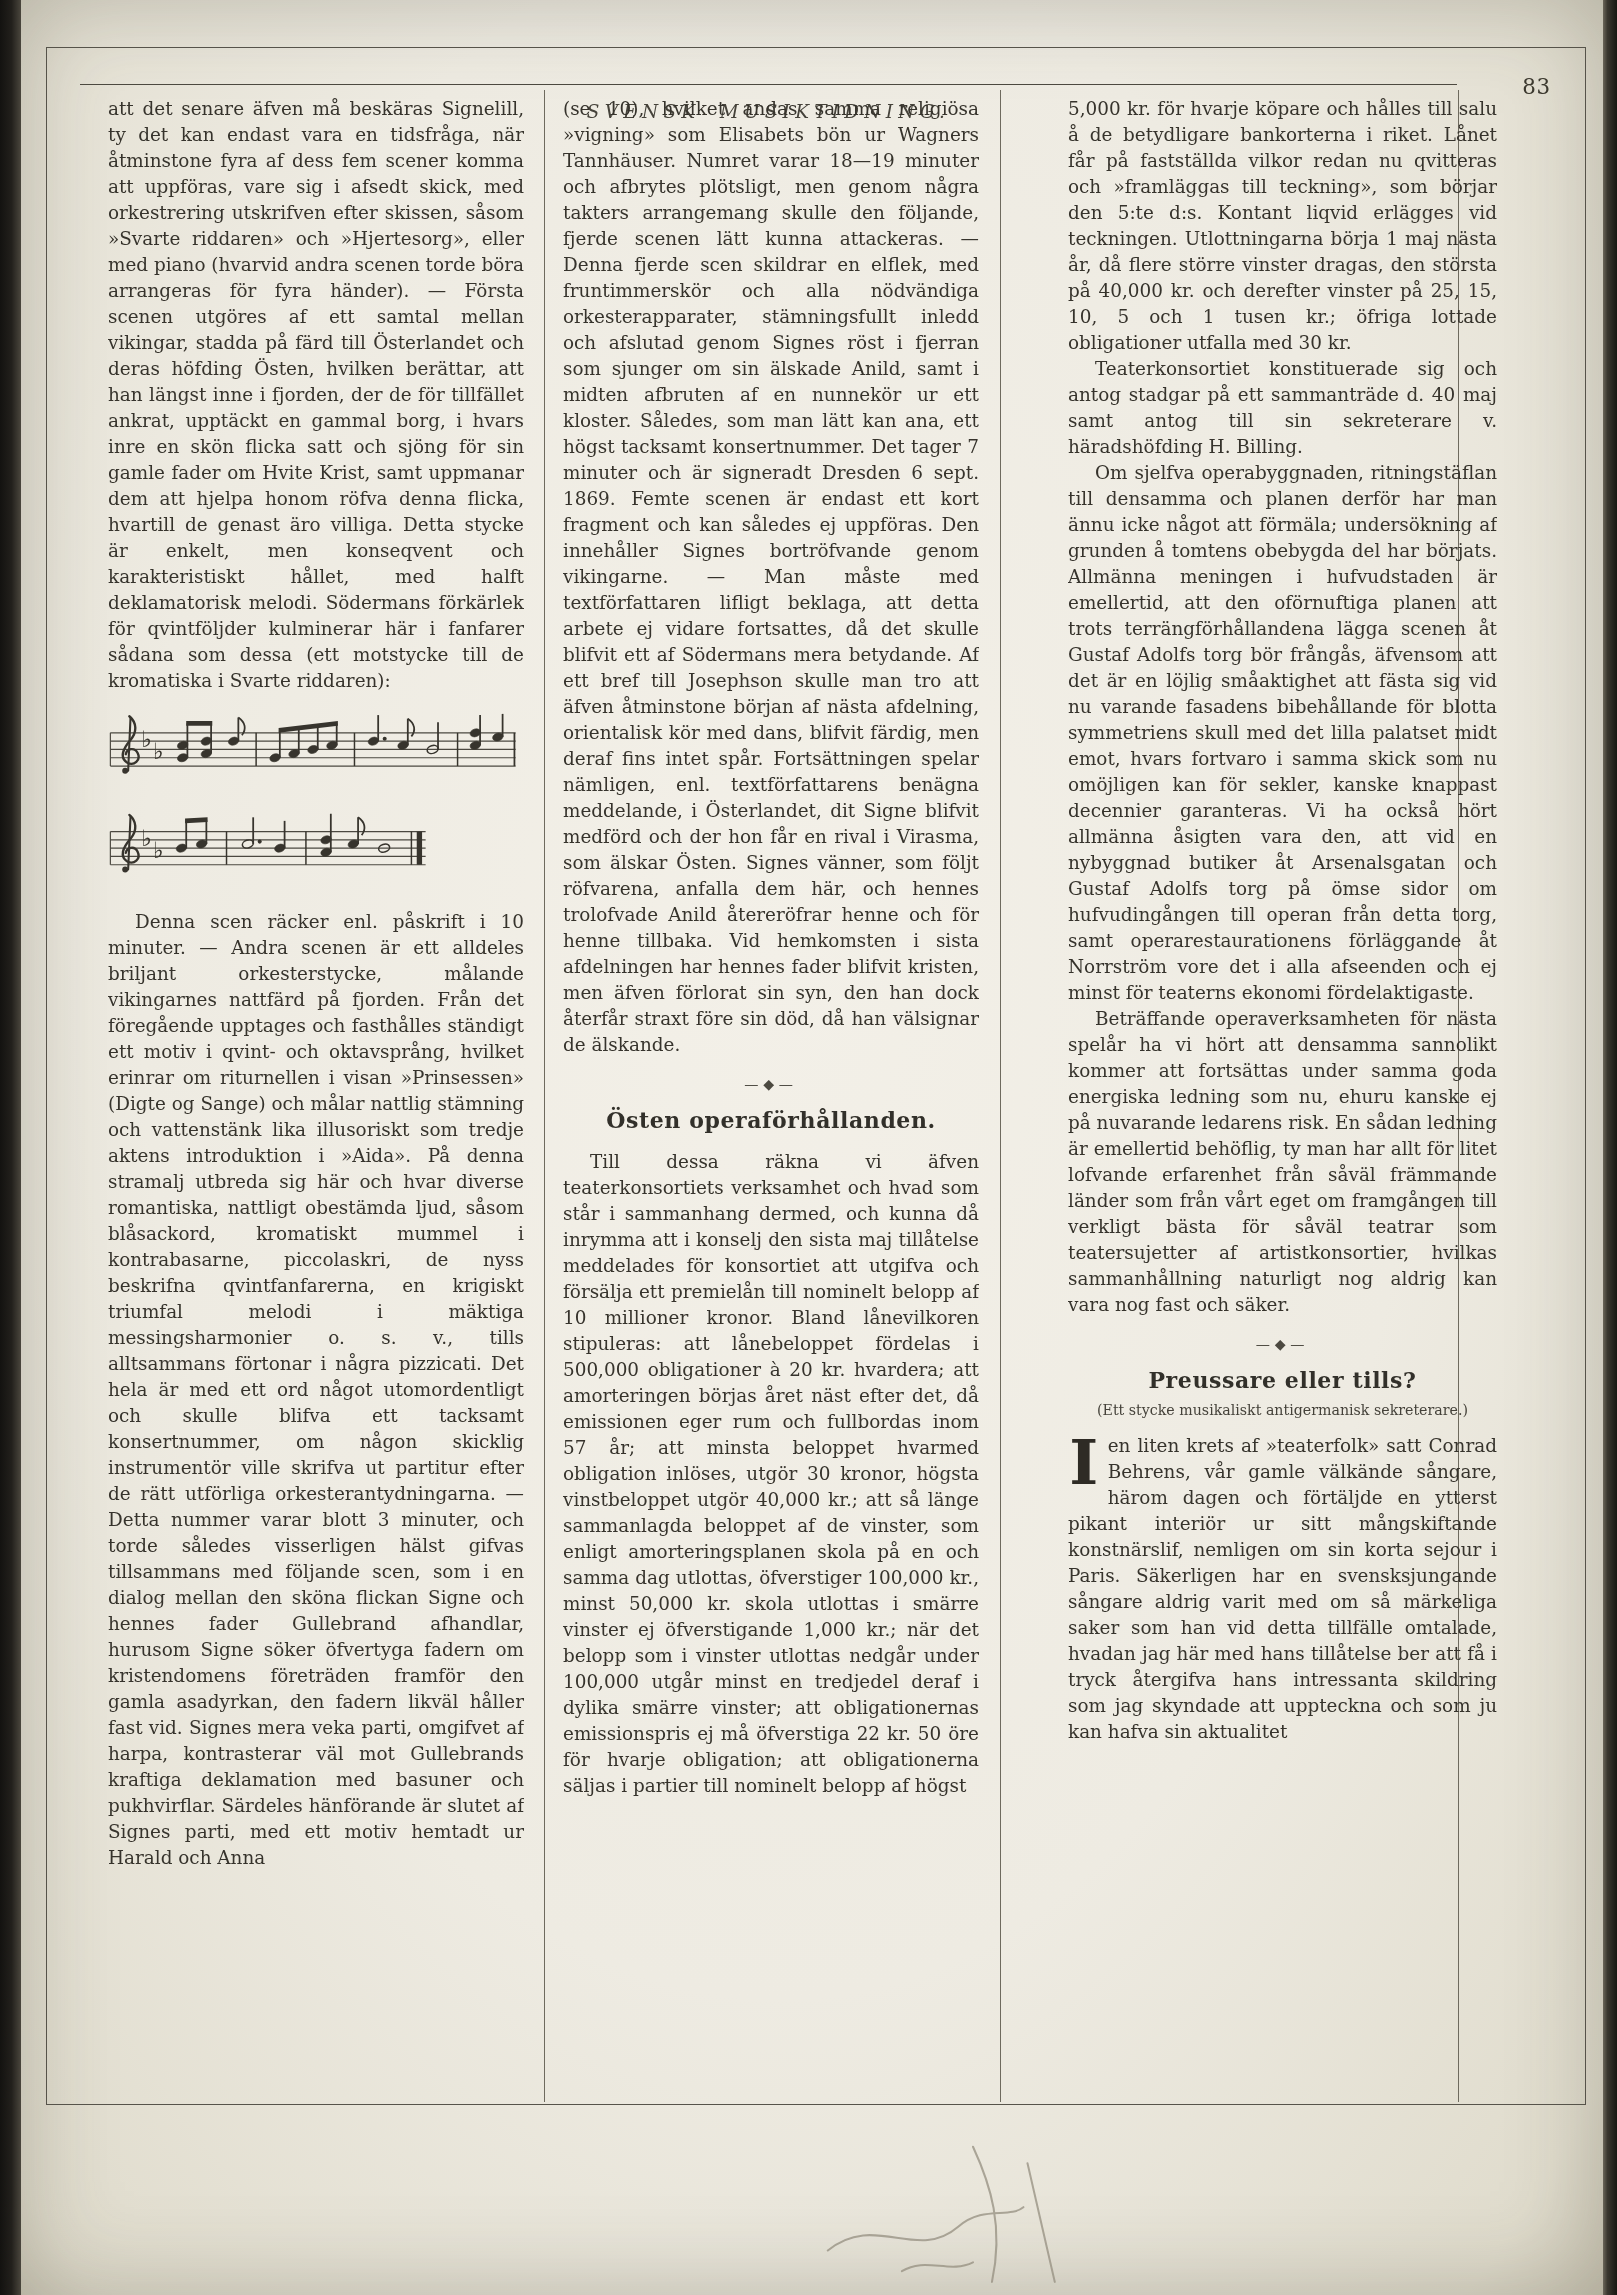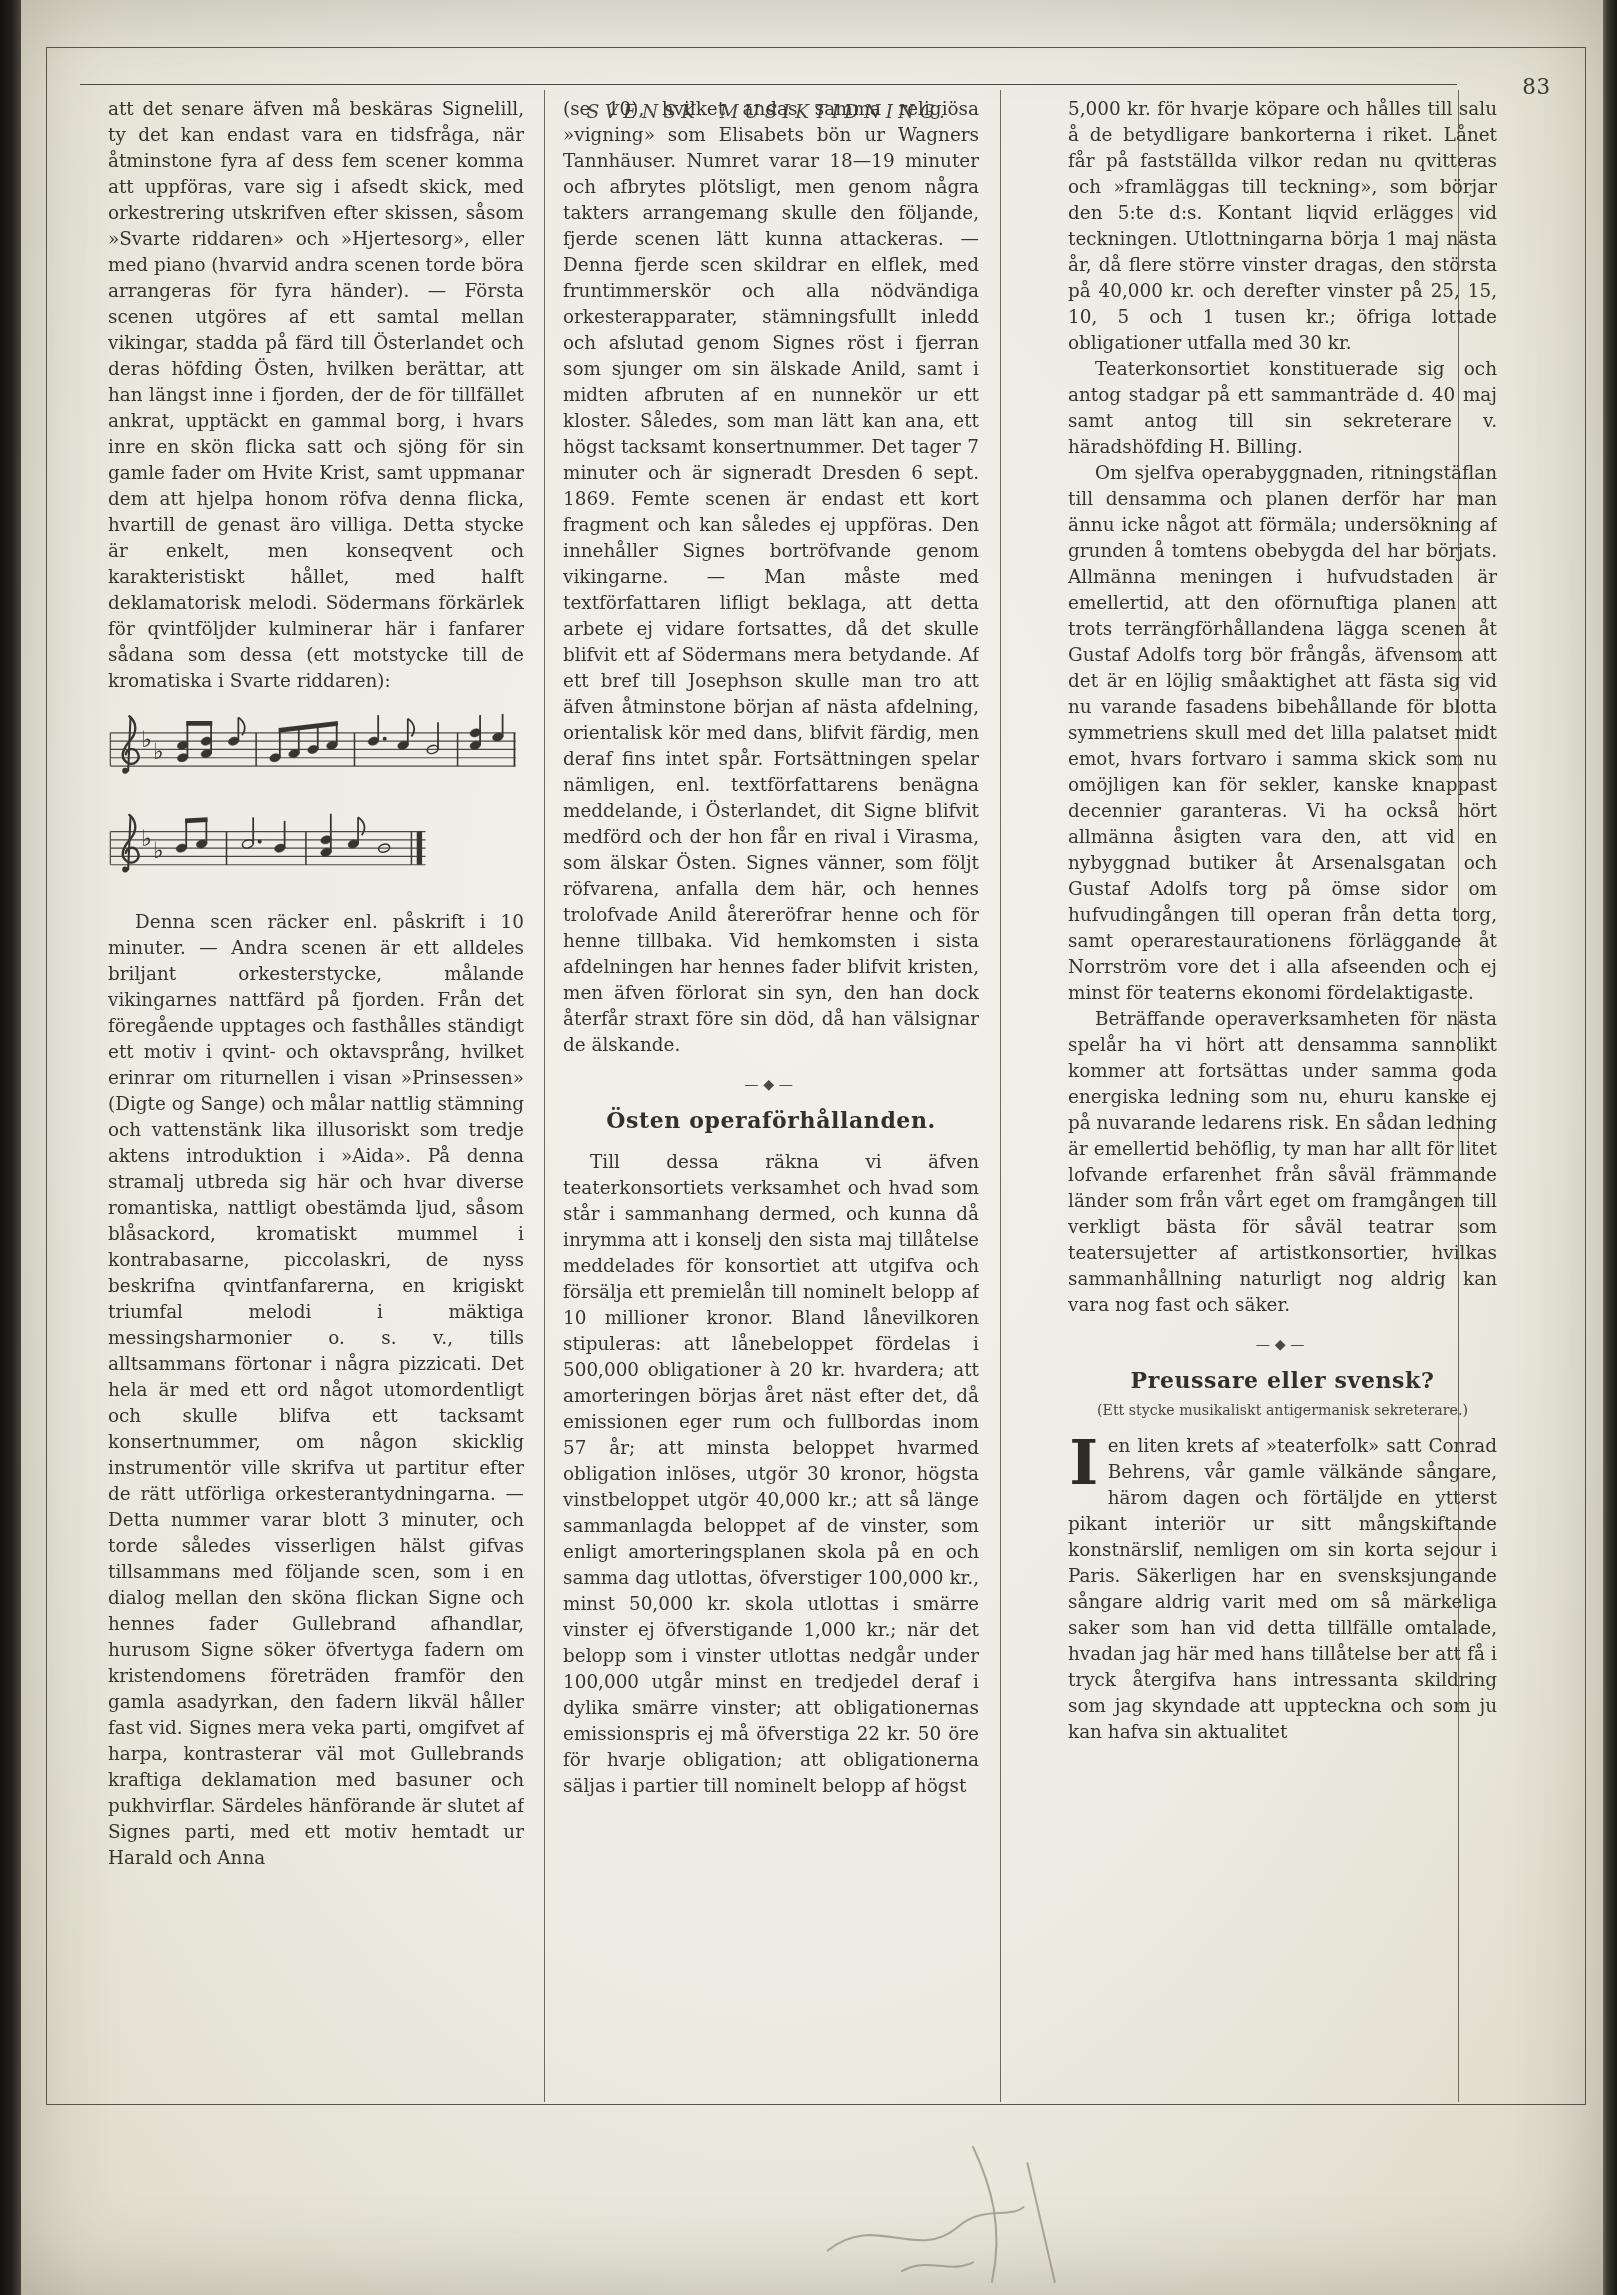--- a/index.html
+++ b/index.html
@@ -218,21 +218,21 @@
   <h2 class="section-heading">Östen operaförhållanden.</h2>
   <p class="indent">Till dessa räkna vi äfven teaterkonsortiets verksamhet och hvad som står i sammanhang dermed, och kunna då inrymma att i konselj den sista maj tillåtelse meddelades för konsortiet att utgifva och försälja ett premielån till nominelt belopp af 10 millioner kronor. Bland lånevilkoren stipuleras: att lånebeloppet fördelas i 500,000 obligationer à 20 kr. hvardera; att amorteringen börjas året näst efter det, då emissionen eger rum och fullbordas inom 57 år; att minsta beloppet hvarmed obligation inlöses, utgör 30 kronor, högsta vinstbeloppet utgör 40,000 kr.; att så länge sammanlagda beloppet af de vinster, som enligt amorteringsplanen skola på en och samma dag utlottas, öfverstiger 100,000 kr., minst 50,000 kr. skola utlottas i smärre vinster ej öfverstigande 1,000 kr.; när det belopp som i vinster utlottas nedgår under 100,000 utgår minst en tredjedel deraf i dylika smärre vinster; att obligationernas emissionspris ej må öfverstiga 22 kr. 50 öre för hvarje obligation; att obligationerna säljas i partier till nominelt belopp af högst</p>
 </section>
 
 <section class="col" id="col3">
   <p>5,000 kr. för hvarje köpare och hålles till salu å de betydligare bankorterna i riket. Lånet får på fastställda vilkor redan nu qvitteras och »framläggas till teckning», som börjar den 5:te d:s. Kontant liqvid erlägges vid teckningen. Utlottningarna börja 1 maj nästa år, då flere större vinster dragas, den största på 40,000 kr. och derefter vinster på 25, 15, 10, 5 och 1 tusen kr.; öfriga lottade obligationer utfalla med 30 kr.</p>
   <p class="indent">Teaterkonsortiet konstituerade sig och antog stadgar på ett sammanträde d. 40 maj samt antog till sin sekreterare v. häradshöfding H. Billing.</p>
   <p class="indent">Om sjelfva operabyggnaden, ritningstäflan till densamma och planen derför har man ännu icke något att förmäla; undersökning af grunden å tomtens obebygda del har börjats. Allmänna meningen i hufvudstaden är emellertid, att den oförnuftiga planen att trots terrängförhållandena lägga scenen åt Gustaf Adolfs torg bör frångås, äfvensom att det är en löjlig småaktighet att fästa sig vid nu varande fasadens bibehållande för blotta symmetriens skull med det lilla palatset midt emot, hvars fortvaro i samma skick som nu omöjligen kan för sekler, kanske knappast decennier garanteras. Vi ha också hört allmänna åsigten vara den, att vid en nybyggnad butiker åt Arsenalsgatan och Gustaf Adolfs torg på ömse sidor om hufvudingången till operan från detta torg, samt operarestaurationens förläggande åt Norrström vore det i alla afseenden och ej minst för teaterns ekonomi fördelaktigaste.</p>
   <p class="indent">Beträffande operaverksamheten för nästa spelår ha vi hört att densamma sannolikt kommer att fortsättas under samma goda energiska ledning som nu, ehuru kanske ej på nuvarande ledarens risk. En sådan ledning är emellertid behöflig, ty man har allt för litet lofvande erfarenhet från såväl främmande länder som från vårt eget om framgången till verkligt bästa för såväl teatrar som teatersujetter af artistkonsortier, hvilkas sammanhållning naturligt nog aldrig kan vara nog fast och säker.</p>
   <div class="separator"><span>—◆—</span></div>
-  <h2 class="section-heading">Preussare eller svensk?</h2>
+  <h2 class="section-heading">Preussare eller tills?</h2>
   <div class="section-subtitle">(Ett stycke musikaliskt antigermanisk sekreterare.)</div>
   <p>
     <span class="dropcap">I</span>
     <span>en liten krets af »teaterfolk» satt Conrad Behrens, vår gamle välkände sångare, härom dagen och förtäljde en ytterst pikant interiör ur sitt mångskiftande konstnärslif, nemligen om sin korta sejour i Paris. Säkerligen har en svensksjungande sångare aldrig varit med om så märkeliga saker som han vid detta tillfälle omtalade, hvadan jag här med hans tillåtelse ber att få i tryck återgifva hans intressanta skildring som jag skyndade att uppteckna och som ju kan hafva sin aktualitet</span>
   </p>
 </section>
 
 <svg class="scribble" width="356" height="160" viewBox="0 0 600 270">
   <g stroke="#958f80" stroke-width="3.5" fill="none" opacity="0.75" stroke-linecap="round">
     <path d="M55,205 C135,140 205,225 275,165 C318,128 360,152 385,132"></path>

